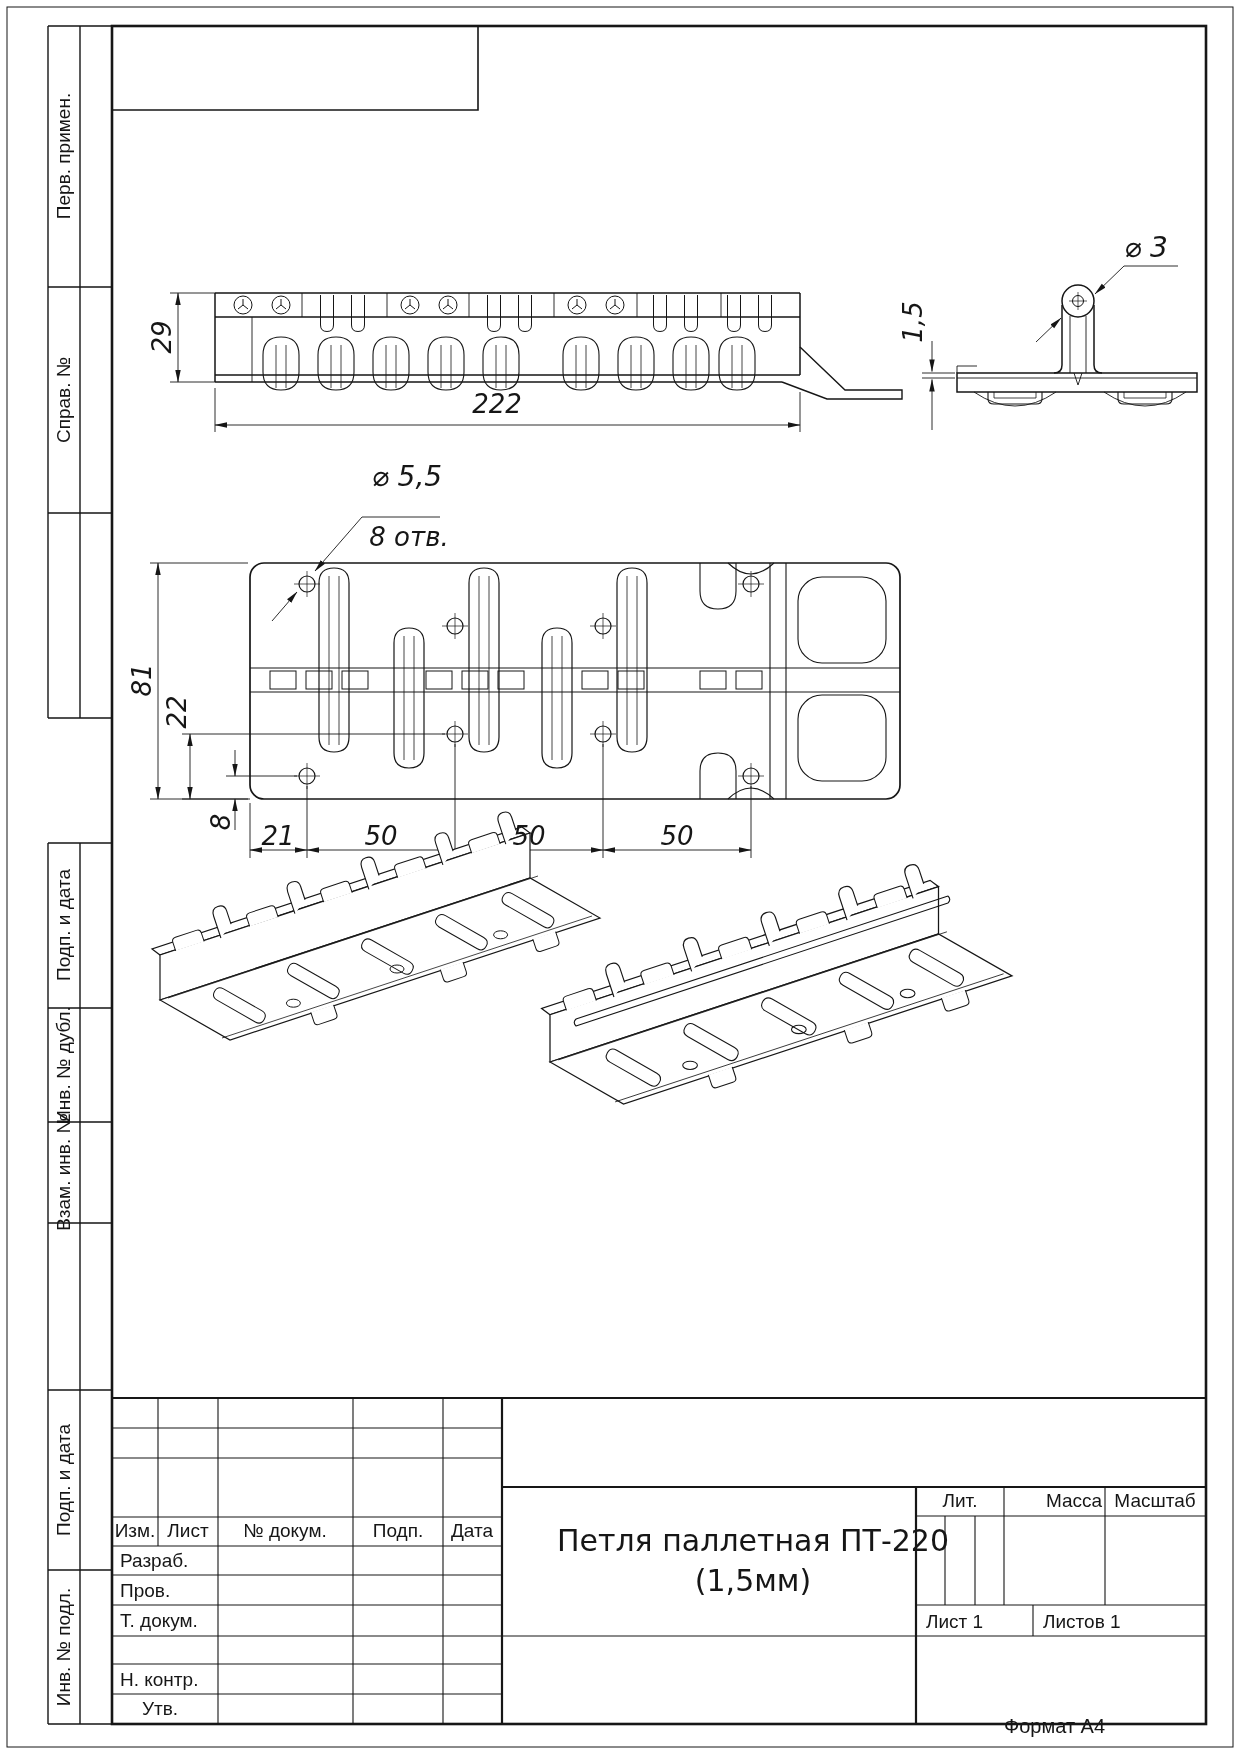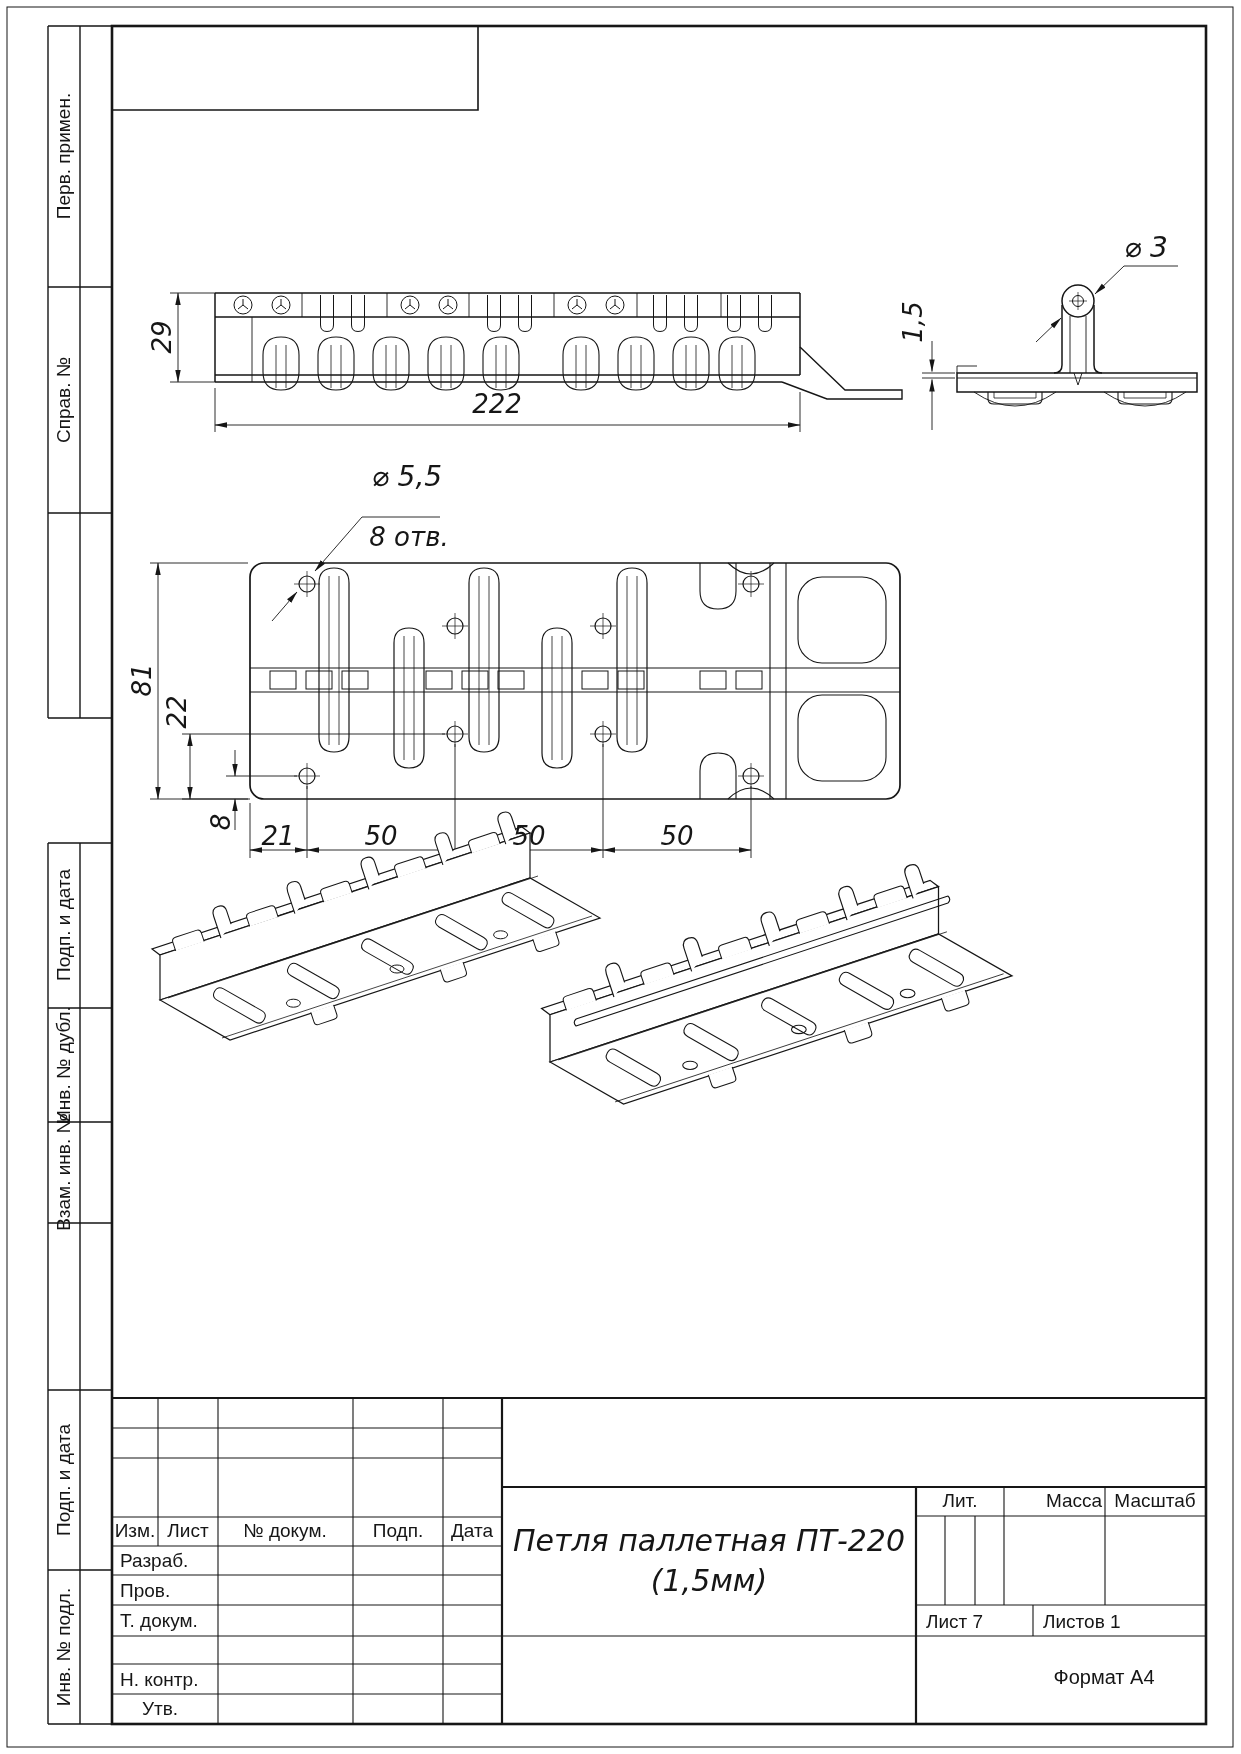--- a/index.html
+++ b/index.html
@@ -6,21 +6,21 @@
   .page{position:relative;width:1241px;height:1754px;background:#ffffff;overflow:hidden;
         font-family:"Liberation Sans",sans-serif;color:#161616;}
   svg{position:absolute;left:0;top:0;}
   .t{position:absolute;white-space:nowrap;color:#161616;}
   .c{transform:translate(-50%,-50%);}
   .r{transform:translate(-50%,-50%) rotate(-90deg);}
   .lbl{font-size:19px;}
   .small{font-size:19px;}
   .dim{font-family:"DejaVu Sans",sans-serif;font-style:italic;font-size:26px;}
   .dimbig{font-family:"DejaVu Sans",sans-serif;font-style:italic;font-size:28px;}
-  .title{font-family:"DejaVu Sans",sans-serif;font-style:italic;font-size:30px;}
+  .title{font-family:"DejaVu Sans",sans-serif;font-size:30px;margin-left:44px;}
   .fmt{font-size:20px;}
 </style>
 </head>
 <body>
 
 <div class="page">
 
 <svg width="1241" height="1754" viewBox="0 0 1241 1754">
   <defs>
     <marker id="ar" viewBox="0 0 12 6" refX="11.5" refY="3" markerWidth="14" markerHeight="8" orient="auto-start-reverse">
@@ -293,19 +293,19 @@
 <div class="t small" style="left:120px;top:1669px">Н. контр.</div>
 <div class="t small" style="left:142px;top:1698px">Утв.</div>
 
 <div class="t c title" style="left:709px;top:1540px">Петля паллетная ПТ-220</div>
 <div class="t c title" style="left:709px;top:1580px">(1,5мм)</div>
 
 <div class="t c small" style="left:960px;top:1501px">Лит.</div>
 <div class="t c small" style="left:1074px;top:1501px">Масса</div>
 <div class="t c small" style="left:1155px;top:1501px">Масштаб</div>
 
-<div class="t small" style="left:926px;top:1611px">Лист 7</div>
+<div class="t small" style="left:926px;top:1611px">Лист 1</div>
 <div class="t small" style="left:1043px;top:1611px">Листов 1</div>
 
 
-<div class="t fmt" style="left:1004px;top:1666px;width:200px;text-align:center">Формат А4</div>
+<div class="t fmt" style="left:1004px;top:1715px;width:200px;text-align:left">Формат А4</div>
 
 </div>
 
 </body></html>

